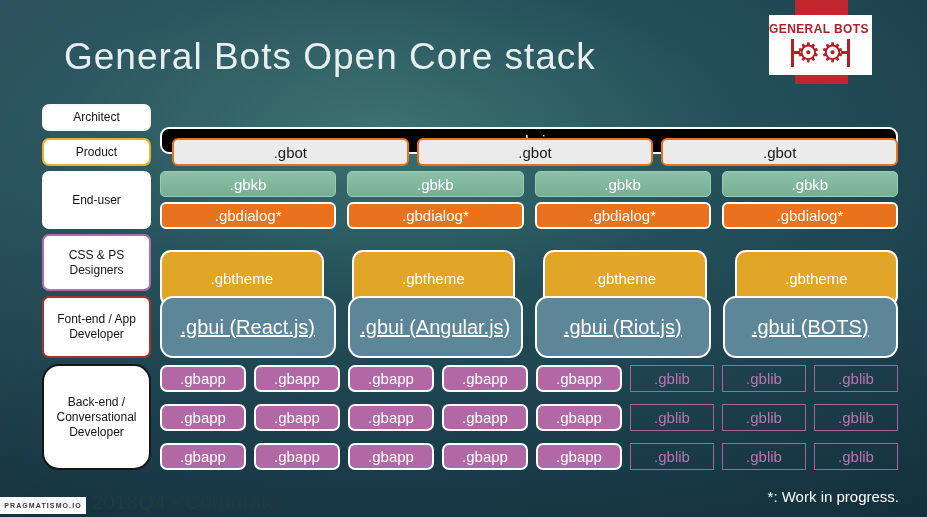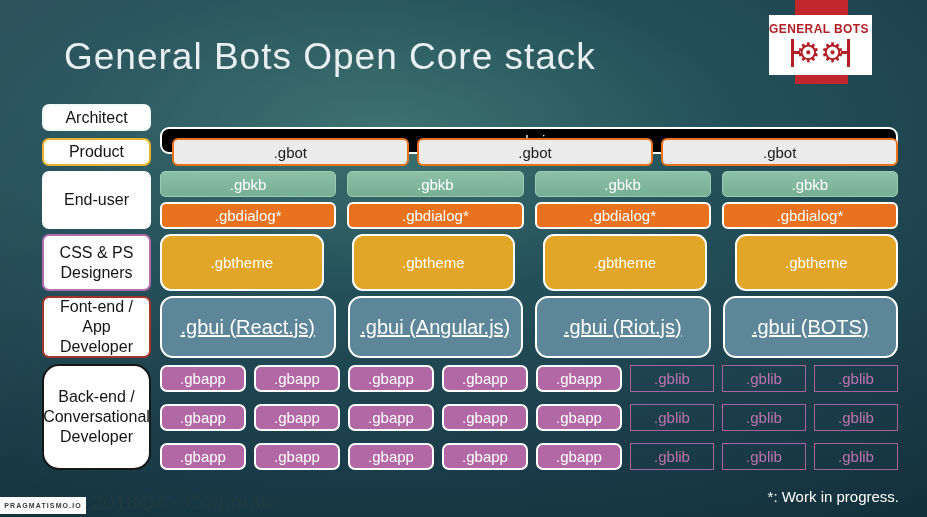--- a/index.html
+++ b/index.html
@@ -38,35 +38,35 @@
   .logo-gears{display:flex;align-items:center;justify-content:center;color:var(--logo-red);height:32px;}
   .logo-gears .gear{font-size:27px;line-height:28px;font-family:"DejaVu Sans",sans-serif;}
   .gbar{position:relative;width:3px;height:28px;background:var(--logo-red);margin:0 2px;}
   .gbar::before{content:"";position:absolute;top:12px;width:9px;height:3px;background:var(--logo-red);}
   .gbar.left::before{left:0;}
   .gbar.right::before{right:0;}
   
   .rlabel{
     position:absolute;left:42px;width:109px;background:#ffffff;border-radius:7px;
     display:flex;align-items:center;justify-content:center;text-align:center;
-    font-size:16px;line-height:1.25;color:#141414;padding:2px 6px;
+    font-size:12px;line-height:1.25;color:#141414;padding:2px 6px;
   }
   .lbl-architect{top:104px;height:27px;border:2px solid #f2f8f4;}
   .lbl-product  {top:138px;height:28px;border:2px solid #e7b32b;}
   .lbl-enduser  {top:171px;height:58px;border:2px solid #ffffff;}
   .lbl-designers{top:234px;height:57px;border:2px solid #b26cab;}
   .lbl-frontend {top:296px;height:62px;border:2px solid #a2342c;}
   .lbl-backend  {top:364px;height:106px;border:2px solid #161616;border-radius:17px;}
   
   .row{position:absolute;left:160px;width:738px;display:flex;}
   .row-gbai    {top:103px;height:27px;margin-top:24px;}
   .row-gbot    {top:138px;height:28px;gap:8px;padding-left:12px;}
   .row-gbkb    {top:171px;height:26px;gap:11px;}
   .row-gbdialog{top:202px;height:27px;gap:11px;}
-  .row-gbtheme {top:234px;height:57px;gap:28px;}
+  .row-gbtheme {top:250px;height:57px;gap:28px;}
   .row-gbui    {top:296px;height:62px;gap:12px;}
   .row-be1{top:365px;height:27px;gap:8px;}
   .row-be2{top:404px;height:27px;gap:8px;}
   .row-be3{top:443px;height:27px;gap:8px;}
   .box{
     flex:1;display:flex;align-items:center;justify-content:center;
     color:#fff;font-size:15px;white-space:nowrap;
   }
   .b-gbai{background:#000;border:2px solid #fff;border-radius:9px;}
   .b-gbot{background:#ebebeb;border:2px solid var(--orange);border-radius:6px;color:#1a1a1a;}

